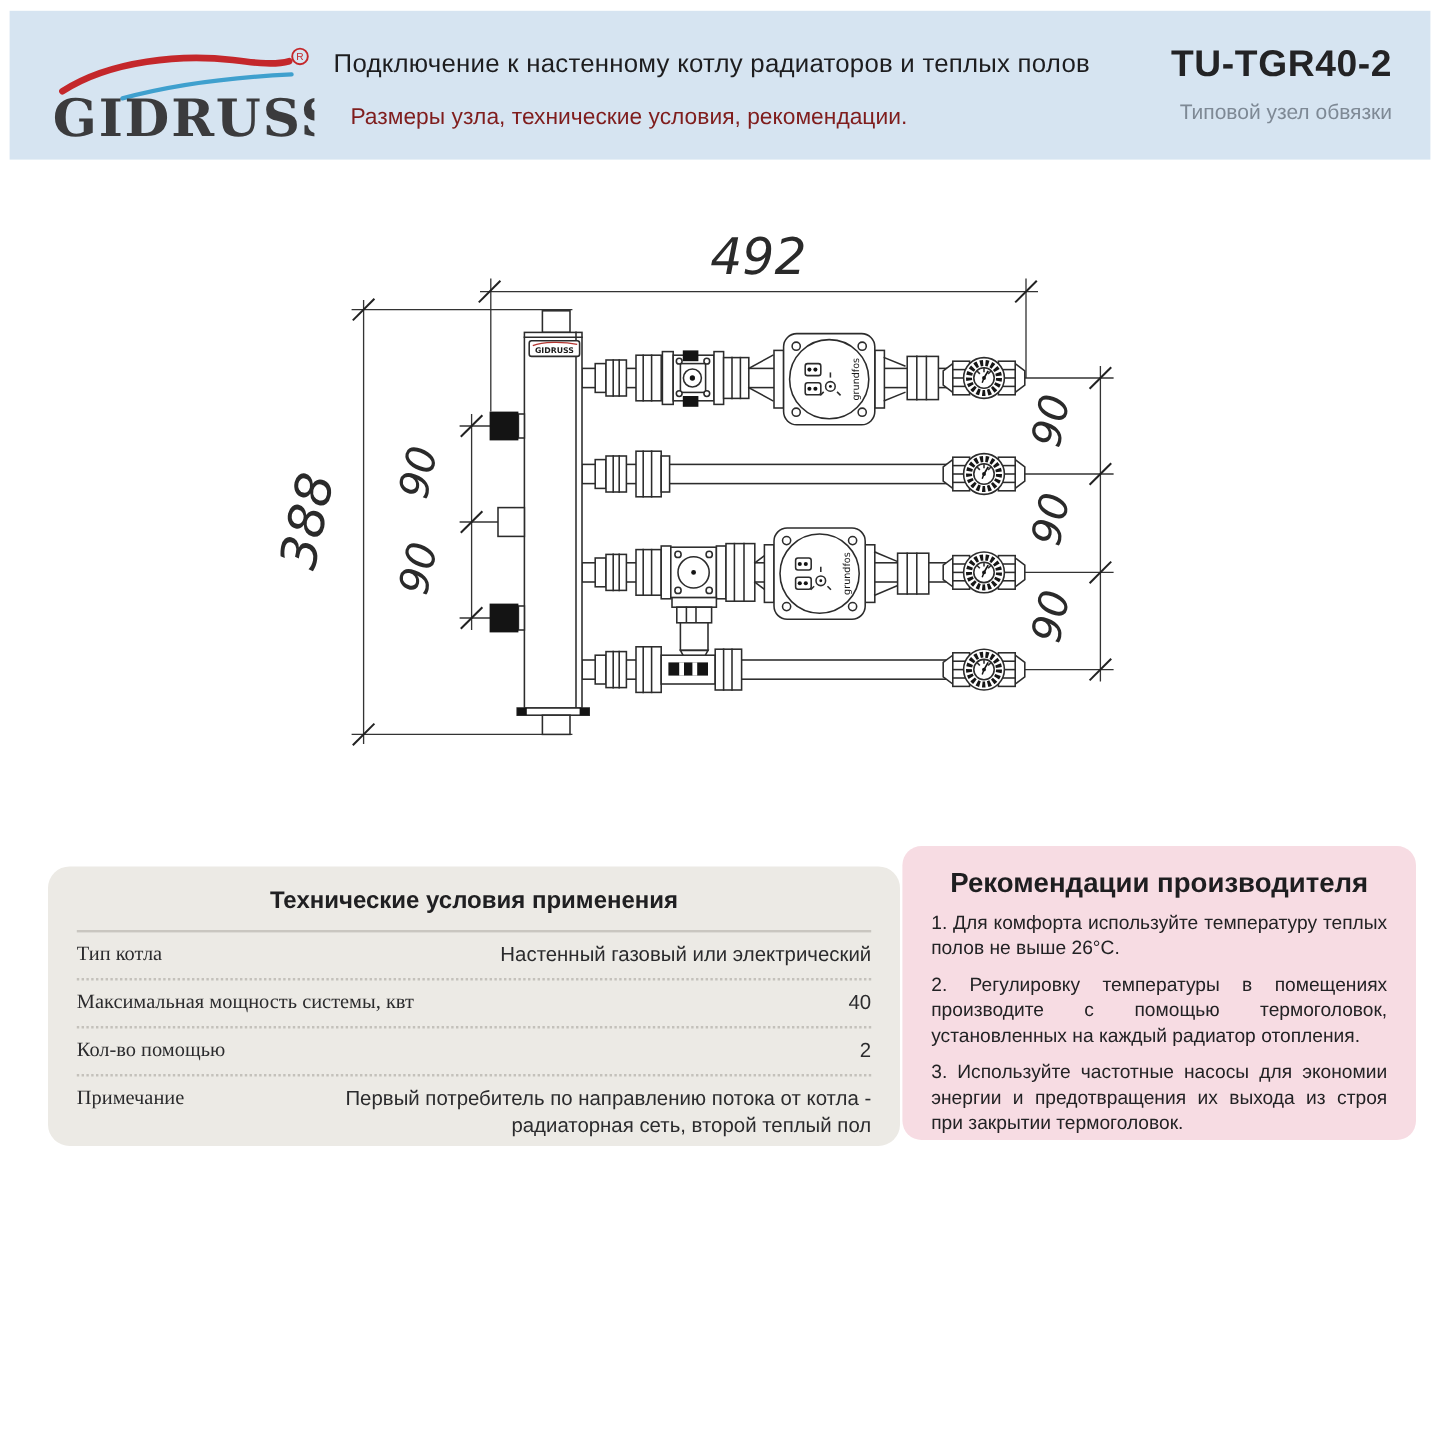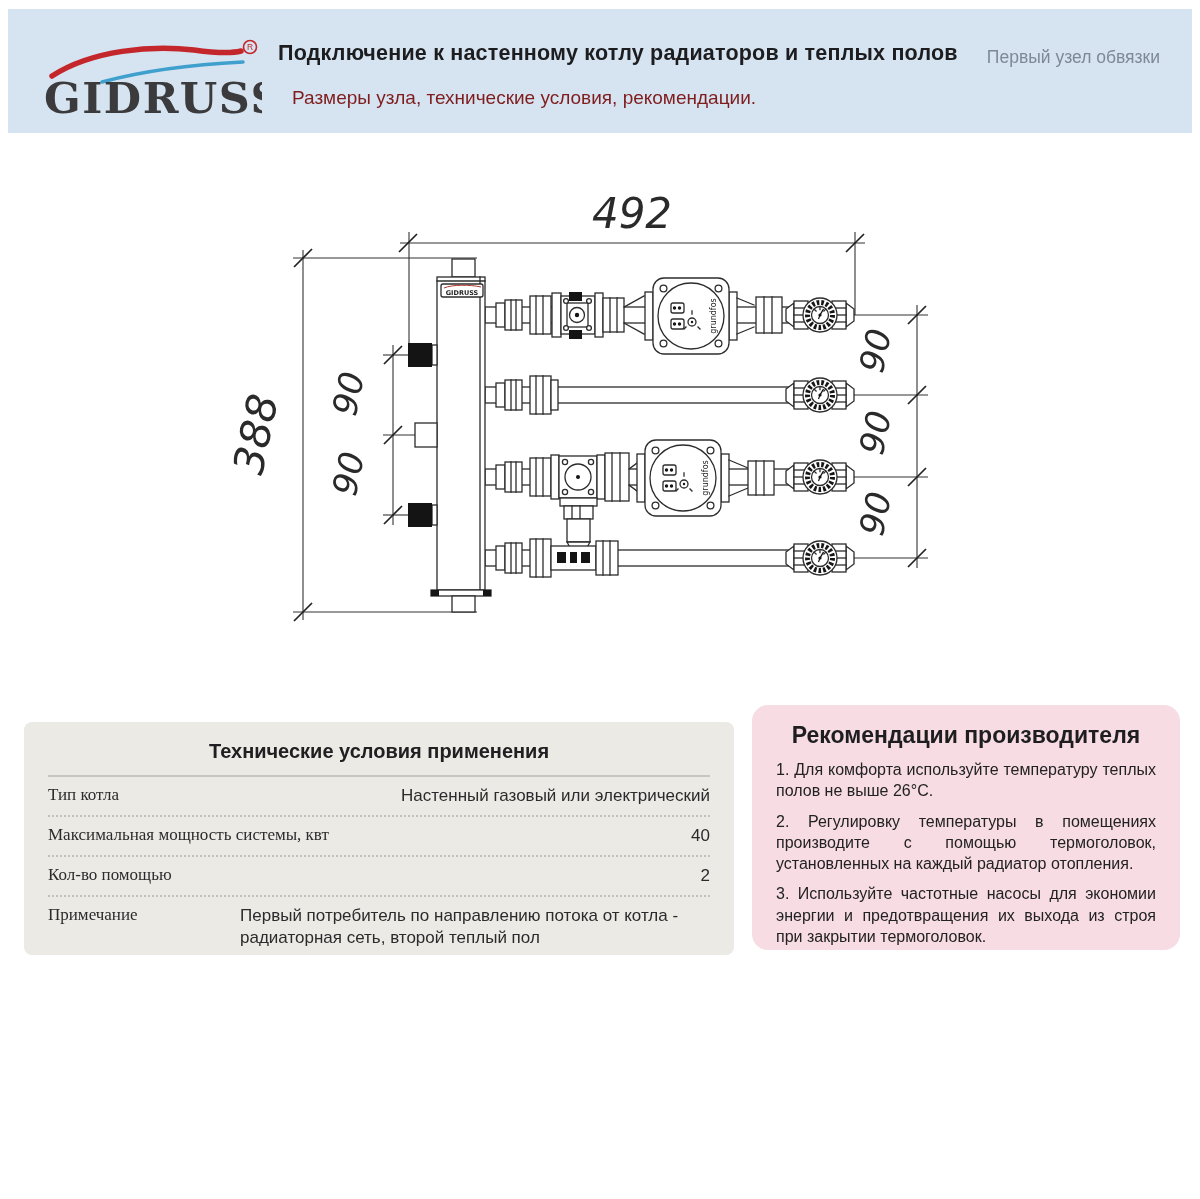--- a/index.html
+++ b/index.html
@@ -2,49 +2,49 @@
 <html><head>
 <meta charset="utf-8">
 <style>
   html,body{margin:0;padding:0;background:#fff;}
   .page{position:relative;width:1200px;height:1199px;background:#fff;overflow:hidden;
         font-family:"Liberation Sans",sans-serif;}
 
   
   .header{position:absolute;left:8px;top:9px;width:1184px;height:124px;background:#D6E4F1;}
   .logo-svg{position:absolute;left:36px;top:22px;}
-  .hdr-title{position:absolute;left:270px;top:32px;font-size:21.5px;font-weight:bold;color:#1D1D1F;letter-spacing:.2px;}
+  .hdr-title{position:absolute;left:270px;top:32px;font-size:21.5px;font-weight:normal;color:#1D1D1F;letter-spacing:.2px;}
   .hdr-sub{position:absolute;left:284px;top:78px;font-size:19px;color:#7f1d1d;}
   .hdr-model-wrap{position:absolute;right:32px;top:26px;text-align:right;}
   .hdr-model{font-size:31px;font-weight:bold;color:#232325;letter-spacing:.5px;}
   .hdr-model-cap{margin-top:12px;font-size:17.5px;color:#7E8995;}
 
   
   .drawing{position:absolute;left:0;top:0;}
   .ln{stroke:#2c2c2c;stroke-width:1.3;fill:none;stroke-linecap:square;}
   .fw{fill:#fff;stroke:#2c2c2c;stroke-width:1.3;}
   .fb{fill:#141414;stroke:none;}
   .dim{stroke:#333;stroke-width:1.1;fill:none;}
   .tick{stroke:#222;stroke-width:1.7;}
   .dimtxt{font-family:"DejaVu Sans",sans-serif;font-style:italic;fill:#2a2a2a;text-anchor:middle;}
   .big{font-size:42px;}
   .small{font-size:34px;}
   .tiny{font-family:"DejaVu Sans",sans-serif;font-size:6.5px;font-weight:bold;fill:#1c1c1c;text-anchor:middle;}
   .brand{font-family:"DejaVu Sans",sans-serif;font-size:8px;fill:#1a1a1a;text-anchor:middle;}
 
   
-  .specs{position:absolute;left:24px;top:722px;width:710px;height:233px;background:#ECEAE5;
-         border-radius:8px;box-sizing:border-box;padding:16px 24px 0;}
+  .specs{position:absolute;left:40px;top:722px;width:710px;height:233px;background:#ECEAE5;
+         border-radius:18px;box-sizing:border-box;padding:16px 24px 0;}
   .specs h2{margin:2px 0 12px;text-align:center;font-size:20px;color:#202022;}
   .specs .toprule{border-top:2px solid #c9c6c0;}
   .srow{display:flex;justify-content:space-between;align-items:flex-start;
         padding:8px 0;font-size:17px;color:#2B2B2D;border-bottom:2px dotted #c4c1bb;}
   .srow:last-child{border-bottom:none;}
   .srow .lbl{white-space:nowrap;padding-right:18px;font-family:Liberation Serif, serif;}
-  .srow .val{max-width:470px;line-height:1.3;}
+  .srow .val{text-align:right;max-width:470px;line-height:1.3;}
 
   
   .recs{position:absolute;left:752px;top:705px;width:428px;height:245px;background:#F7DCE3;
         border-radius:16px;box-sizing:border-box;padding:17px 24px 0;}
   .recs h2{margin:0 0 10px;text-align:center;font-size:23px;color:#1E1E20;}
   .recs p{margin:0 0 9px;font-size:16px;line-height:1.33;color:#222224;text-align:justify;}
 </style>
 </head>
 <body>
 
@@ -54,21 +54,22 @@
     <svg class="logo-svg" width="218" height="90" viewBox="0 0 218 90">
       <path d="M8,45 C48,19 108,14 150,19 C172,22 186,23 197,20" stroke="#C4272B" stroke-width="5.5" fill="none" stroke-linecap="round"></path>
       <path d="M58,51 C106,38 158,33 199,31" stroke="#3FA0CE" stroke-width="3.5" fill="none" stroke-linecap="round"></path>
       <circle cx="206" cy="16" r="6.5" stroke="#C4272B" stroke-width="1.6" fill="none"></circle>
       <text x="206" y="19" font-size="8.5" fill="#C4272B" text-anchor="middle" font-family="Liberation Sans, sans-serif">R</text>
       <text x="0" y="82" font-size="43" font-weight="bold" letter-spacing="1.5" fill="#3B3B3D" font-family="DejaVu Serif, serif">GIDRUSS</text>
     </svg>
     <div class="hdr-title">Подключение к настенному котлу радиаторов и теплых полов</div>
     <div class="hdr-sub">Размеры узла, технические условия, рекомендации.</div>
     <div class="hdr-model-wrap">
-      <div class="hdr-model-cap">Первый узел обвязки</div>
+      <div class="hdr-model">TU-TGR40-2</div>
+      <div class="hdr-model-cap">Типовой узел обвязки</div>
     </div>
   </div>
 
   <svg class="drawing" width="1200" height="700" viewBox="0 0 1200 700">
     <defs>
       <g id="tick">
           <line x1="-9" y1="9" x2="9" y2="-9" class="tick"></line>
         </g>
 
       <g id="pump">

